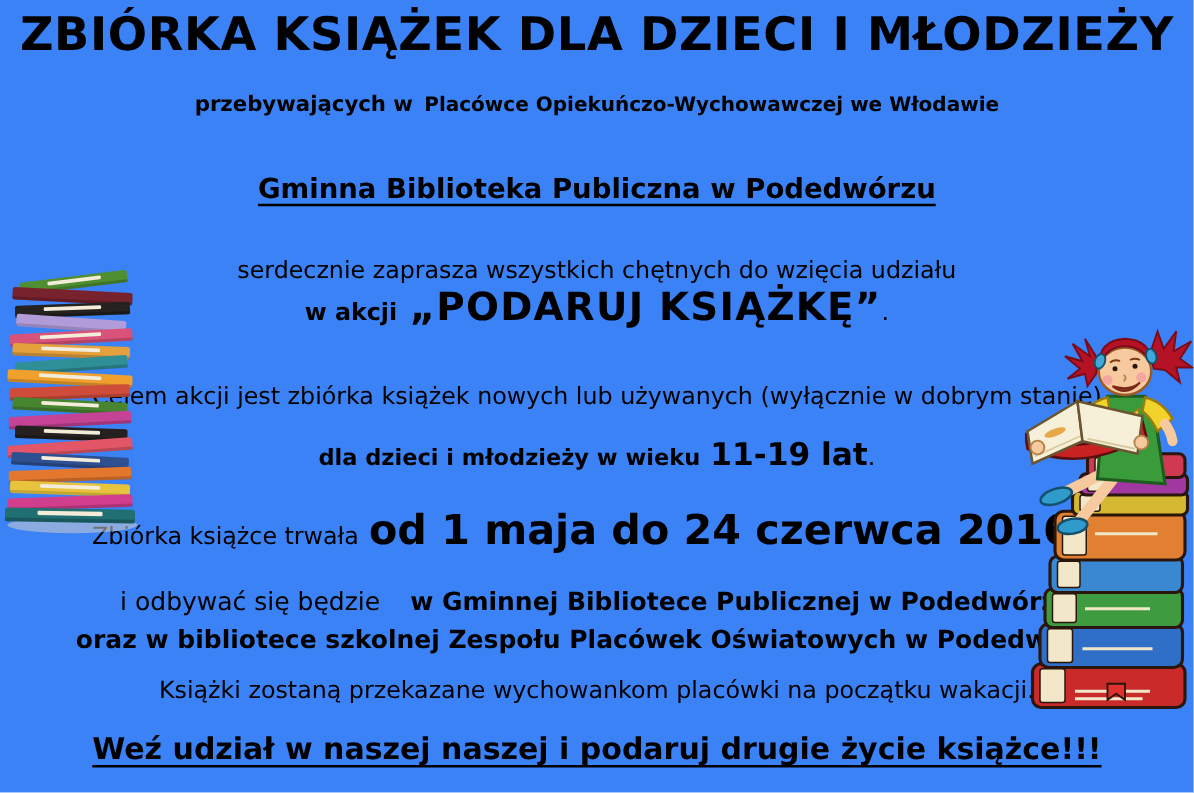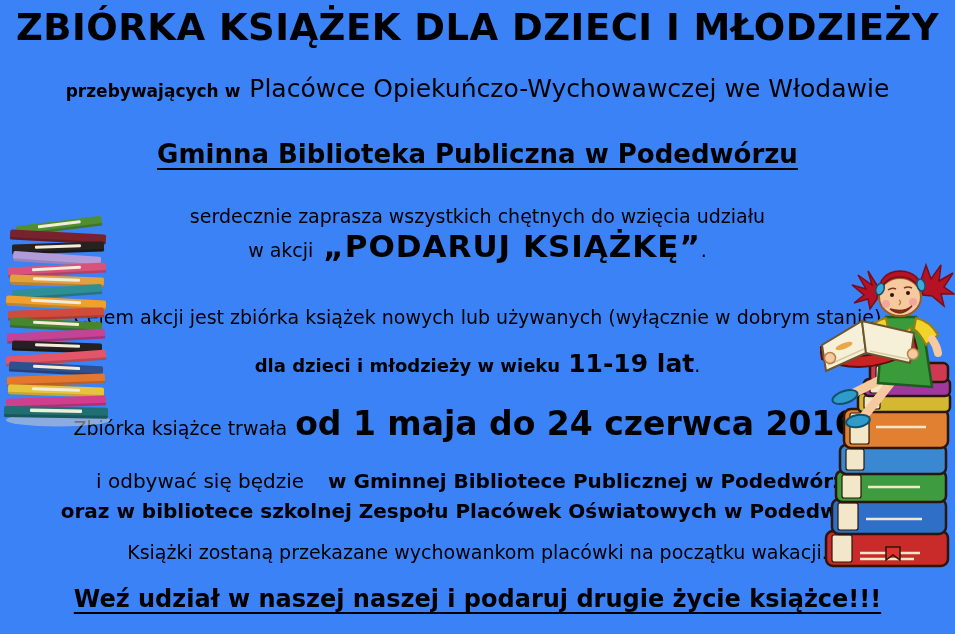--- a/index.html
+++ b/index.html
@@ -4,25 +4,25 @@
 <style>
   html,body{margin:0;padding:0;background:#fff;}
   .page{
     position:relative;width:955px;height:634px;background:#3b82f6;
     font-family:"DejaVu Sans", sans-serif;color:#000;overflow:hidden;
   }
   .line{position:absolute;left:0;width:955px;text-align:center;white-space:nowrap;}
   .title{top:6px;font-size:37px;font-weight:bold;letter-spacing:.5px;}
   .subtitle{top:74px;}
   .sub-small{font-size:17px;font-weight:600;margin-right:9px;}
-  .sub-large{font-size:25px;font-weight:400;text-align:right;}
-  .organizer{top:139px;font-size:26px;font-weight:bold;text-decoration:underline;text-decoration-thickness:2px;text-underline-offset:5px;}
+  .sub-large{font-size:16px;font-weight:700;text-align:right;}
+  .organizer{top:139px;font-size:22px;font-weight:bold;text-decoration:underline;text-decoration-thickness:2px;text-underline-offset:5px;}
   .invite{top:205px;font-size:19px;font-weight:500;}
   .action{top:228px;}
-  .action-prefix{font-size:19px;font-weight:400;margin-right:10px;}
+  .action-prefix{font-size:19px;font-weight:700;margin-right:10px;}
   .action-name{font-size:31px;font-weight:bold;letter-spacing:1px;}
   .action-period{font-size:19px;}
   .goal{top:306px;font-size:19px;font-weight:500;}
   .age{top:349px;}
   .age-prefix{font-size:18px;font-weight:700;margin-right:8px;}
   .age-range{font-size:25px;font-weight:bold;}
   .age-period{font-size:19px;}
   .duration{top:404px;}
   .dur-prefix{font-size:19px;font-weight:500;margin-right:8px;}
   .dur-dates{font-size:33px;font-weight:bold;}

